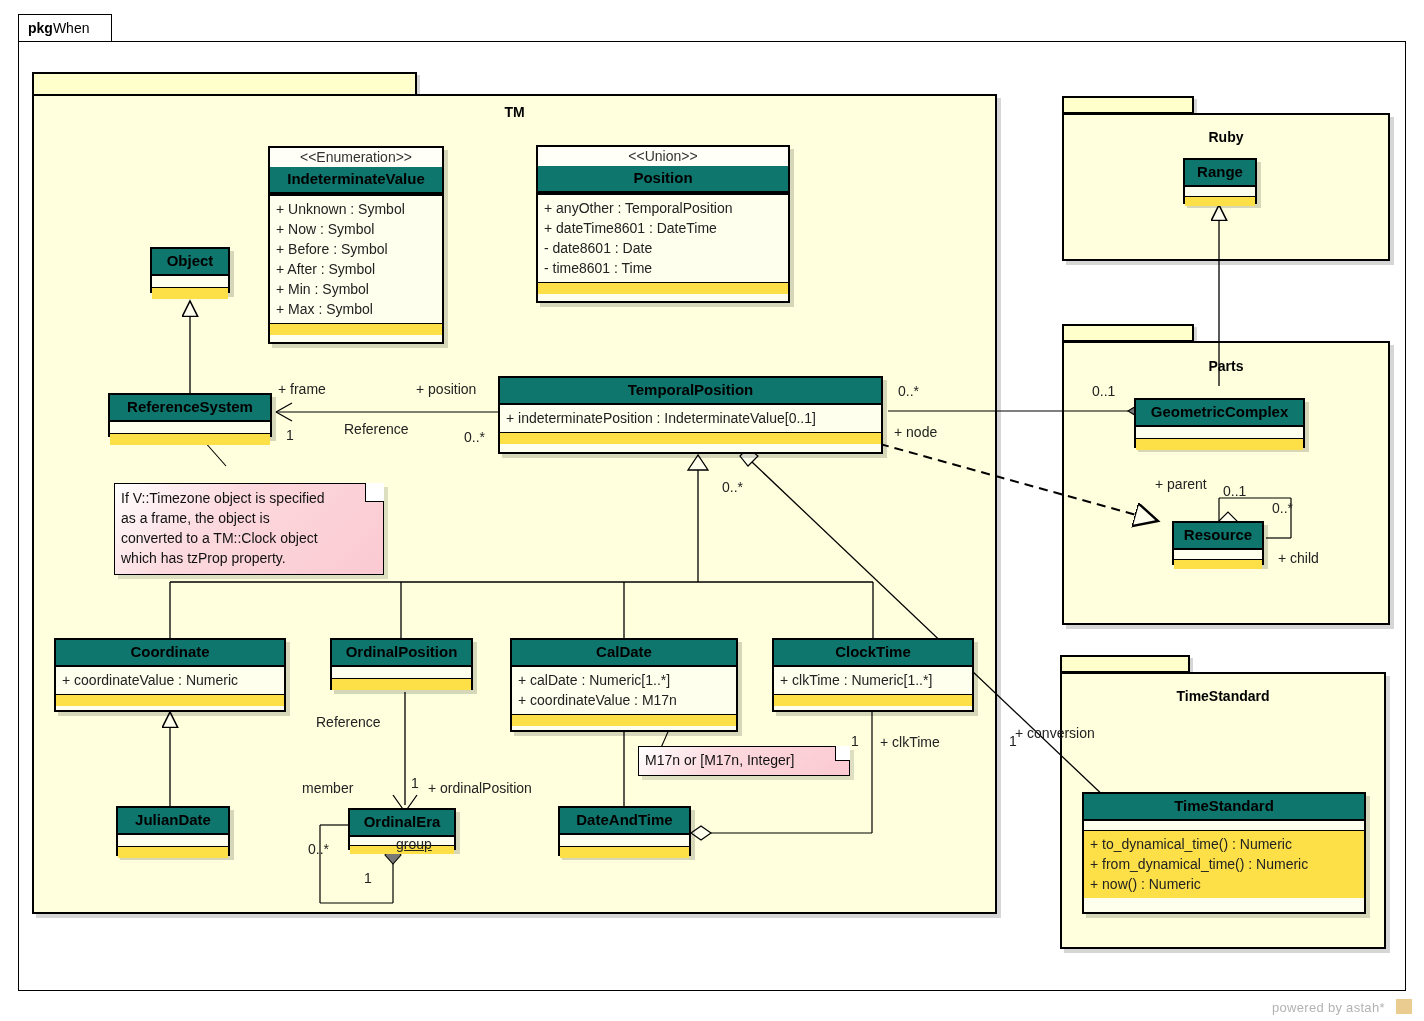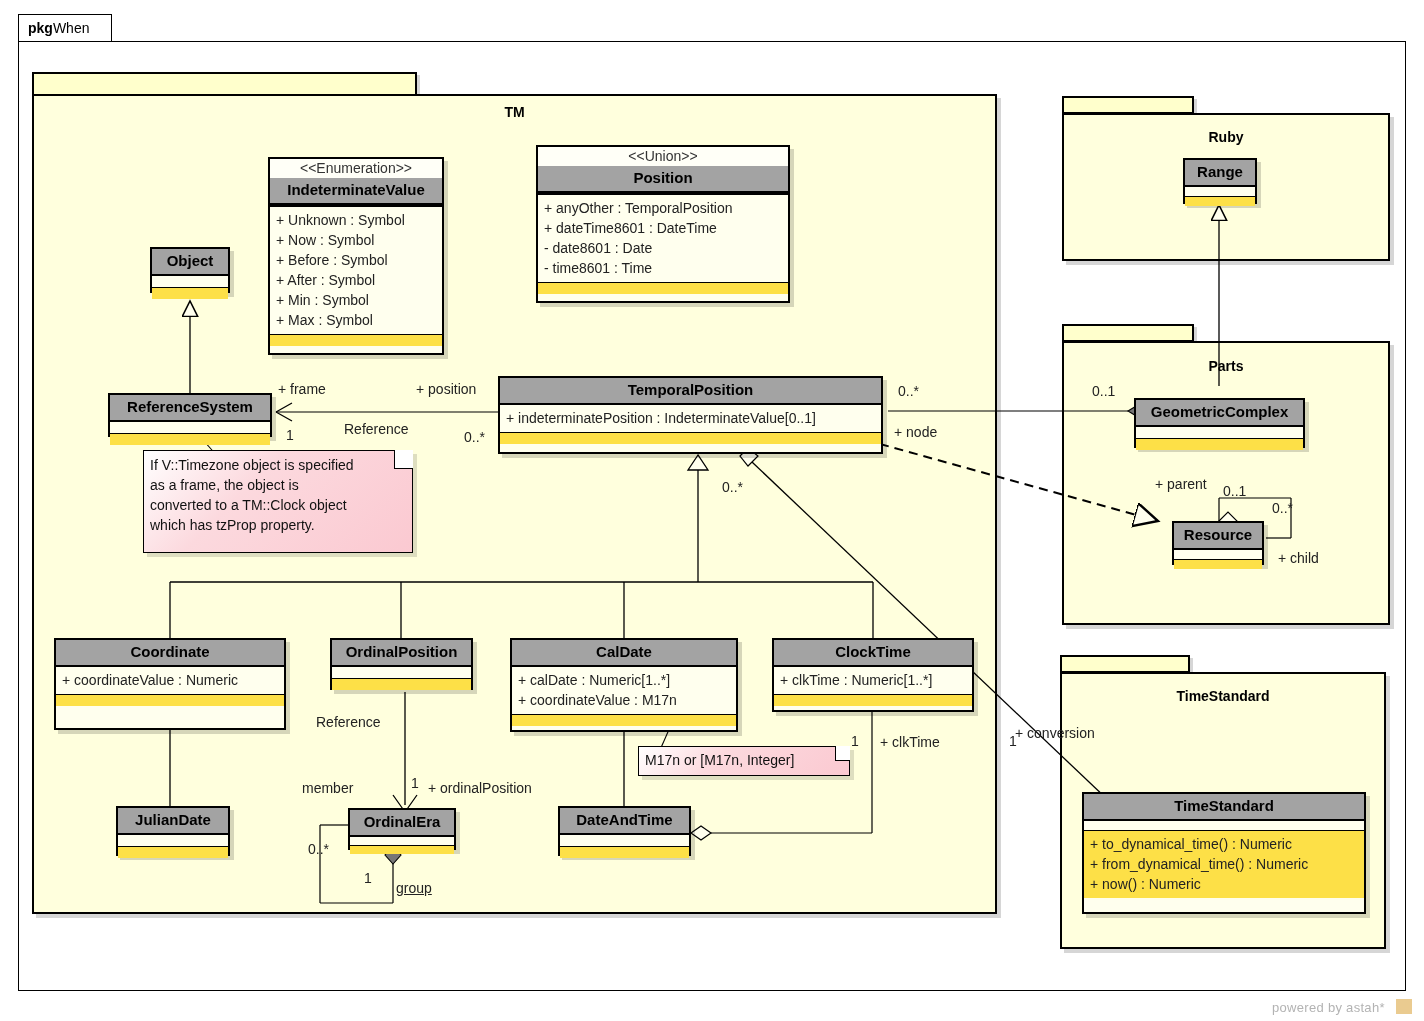--- a/index.html
+++ b/index.html
@@ -18,21 +18,21 @@
   .upkg .tab{position:absolute;left:0;top:0;box-sizing:border-box;border:2px solid #000;background:#ffffcc;
              box-shadow:3px 3px 0 rgba(0,0,0,0.16);}
   .upkg .body{position:absolute;box-sizing:border-box;border:2px solid #000;background:#ffffdd;
               box-shadow:4px 4px 0 rgba(0,0,0,0.16);}
   .upkg .pname{position:absolute;width:100%;text-align:center;font-size:14px;font-weight:bold;color:#000;}
 
   
   .cls{position:absolute;box-sizing:border-box;border:2px solid #000;background:#ffffee;
        box-shadow:4px 4px 0 rgba(0,0,0,0.16);}
   .cls .stereo{text-align:center;font-size:14px;color:#333;line-height:19px;background:#fffff7;}
-  .cls .nm{text-align:center;font-weight:bold;font-size:15px;color:#000;line-height:22px;background:#a3a3a3;
+  .cls .nm{text-align:center;font-weight:bold;font-size:15px;color:#000;line-height:22px;background:#0f766e;
            border-bottom:2px solid #000;padding:1px 0 2px;}
   .cls .nm.withstereo{border-top:none;}
   .cls .head{background:#fffff7;border-bottom:2px solid #000;}
   .cls .attrs{border-bottom:1px solid #000;background:#ffffee;padding:3px 6px 4px;}
   .cls .attrs.empty{height:11px;padding:0;}
   .cls .ops{background:#fde047;padding:3px 6px 4px;}
   .cls .ops.empty{height:11px;padding:0;}
   .cls .row{font-size:14px;color:#222;line-height:20px;white-space:nowrap;}
 
   
@@ -135,21 +135,21 @@
 
     <polygon points="691,833 701,826 711,833 701,840" fill="#ffffee" stroke="#000" stroke-width="1.2"></polygon>
     <line x1="711" y1="833" x2="872" y2="833" stroke="#000" stroke-width="1.2"></line>
     <line x1="872" y1="833" x2="872" y2="712" stroke="#000" stroke-width="1.2"></line>
 
     <line x1="682" y1="700" x2="660" y2="750" stroke="#000" stroke-width="1.1"></line>
 
     <line x1="196" y1="432" x2="226" y2="466" stroke="#000" stroke-width="1.1"></line>
   </svg>
 
-  <div class="cls" style="left:268px;top:146px;width:176px;height:198px;margin-top:11px;">
+  <div class="cls" style="left:268px;top:146px;width:176px;height:198px;">
     <div class="head">
       <div class="stereo">&lt;&lt;Enumeration&gt;&gt;</div>
       <div class="nm withstereo" style="border-bottom:none;">IndeterminateValue</div>
     </div>
     <div class="attrs" style="border-top:2px solid #000;">
       <div class="row">+ Unknown : Symbol</div>
       <div class="row">+ Now : Symbol</div>
       <div class="row">+ Before : Symbol</div>
       <div class="row">+ After : Symbol</div>
       <div class="row">+ Min : Symbol</div>
@@ -185,21 +185,21 @@
   </div>
 
   <div class="cls" style="left:498px;top:376px;width:385px;height:78px;">
     <div class="nm">TemporalPosition</div>
     <div class="attrs">
       <div class="row">+ indeterminatePosition : IndeterminateValue[0..1]</div>
     </div>
     <div class="ops empty"></div>
   </div>
 
-  <div class="cls" style="left:54px;top:638px;width:232px;height:92px;">
+  <div class="cls" style="left:54px;top:638px;width:232px;height:74px;">
     <div class="nm">Coordinate</div>
     <div class="attrs">
       <div class="row">+ coordinateValue : Numeric</div>
     </div>
     <div class="ops empty"></div>
   </div>
 
   <div class="cls" style="left:116px;top:806px;width:114px;height:50px;">
     <div class="nm">JulianDate</div>
     <div class="attrs empty"></div>
@@ -262,21 +262,21 @@
   <div class="cls" style="left:1082px;top:792px;width:284px;height:122px;">
     <div class="nm">TimeStandard</div>
     <div class="attrs empty" style="height:9px;"></div>
     <div class="ops">
       <div class="row">+ to_dynamical_time() : Numeric</div>
       <div class="row">+ from_dynamical_time() : Numeric</div>
       <div class="row">+ now() : Numeric</div>
     </div>
   </div>
 
-  <div class="note" style="left:114px;top:450px;width:270px;height:103px;margin-left:29px;">
+  <div class="note" style="left:114px;top:483px;width:270px;height:92px;">
     <div class="fold"></div>
     <div>If V::Timezone object is specified</div>
     <div>as a frame, the object is</div>
     <div>converted to a TM::Clock object</div>
     <div>which has tzProp property.</div>
   </div>
 
   <div class="note" style="left:638px;top:746px;width:212px;height:30px;padding-top:3px;">
     <div class="fold" style="width:14px;height:14px;"></div>
     <div>M17n or [M17n, Integer]</div>
@@ -294,21 +294,21 @@
 
   <div class="lbl" style="left:722px;top:479px;">0..*</div>
 
   <div class="lbl" style="left:1155px;top:476px;">+ parent</div>
   <div class="lbl" style="left:1223px;top:483px;">0..1</div>
   <div class="lbl" style="left:1272px;top:500px;">0..*</div>
   <div class="lbl" style="left:1278px;top:550px;">+ child</div>
 
   <div class="lbl" style="left:316px;top:714px;">Reference</div>
   <div class="lbl" style="left:302px;top:780px;">member</div>
-  <div class="lbl" style="left:396px;top:880px;text-decoration:underline;">group</div>
+  <div class="lbl" style="left:396px;top:836px;text-decoration:underline;">group</div>
   <div class="lbl" style="left:411px;top:775px;">1</div>
   <div class="lbl" style="left:428px;top:780px;">+ ordinalPosition</div>
   <div class="lbl" style="left:308px;top:841px;">0..*</div>
   <div class="lbl" style="left:364px;top:870px;">1</div>
 
   <div class="lbl" style="left:851px;top:733px;">1</div>
   <div class="lbl" style="left:880px;top:734px;">+ clkTime</div>
 
   <div class="lbl" style="left:1015px;top:725px;">+ conversion</div>
   <div class="lbl" style="left:1009px;top:733px;">1</div>

